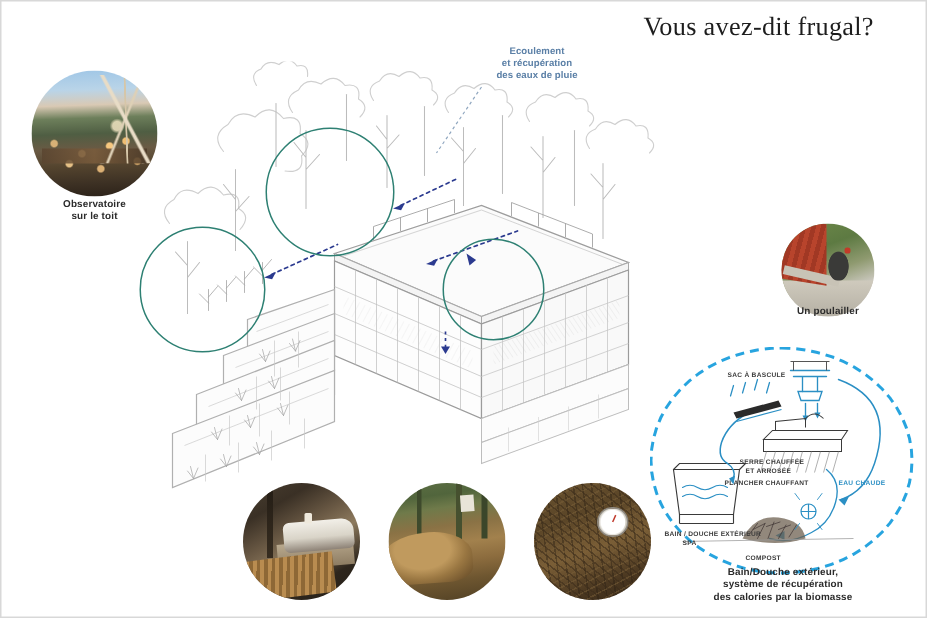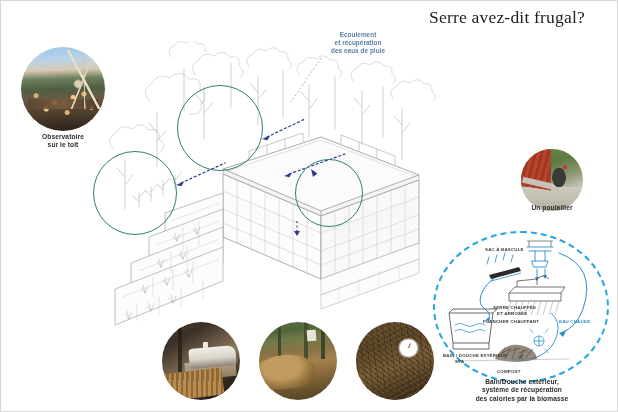--- a/index.html
+++ b/index.html
@@ -123,21 +123,21 @@
   .sk-label{position:absolute;font-family:"Liberation Sans",sans-serif;
     font-size:4.4px;line-height:5.4px;color:#3a3a3a;font-weight:700;
     letter-spacing:.2px;text-transform:uppercase;white-space:nowrap;}
   .sk-label.blue{color:#2b8fc4;}
 </style>
 </head>
 <body>
 
 <div id="page">
 
-  <div id="page-title">Serre avez-dit frugal?</div>
+  <div id="page-title">Vous avez-dit frugal?</div>
 
   <div id="arch-sketch">
     <svg width="390" height="290" viewBox="0 0 390 290" xmlns="http://www.w3.org/2000/svg">
       <defs>
         <g id="treebranch">
           <path d="M0 40 L0 0 M0 14 L-9 3 M0 20 L9 8 M0 8 L-6 -4 M0 6 L7 -3" stroke="#b7b7b7" stroke-width=".8" fill="none" stroke-linecap="round"></path>
         </g>
         <pattern id="hatch" width="4" height="4" patternUnits="userSpaceOnUse" patternTransform="rotate(28)">
           <line x1="0" y1="0" x2="0" y2="4" stroke="#c9c9c9" stroke-width=".45"></line>
         </pattern>

